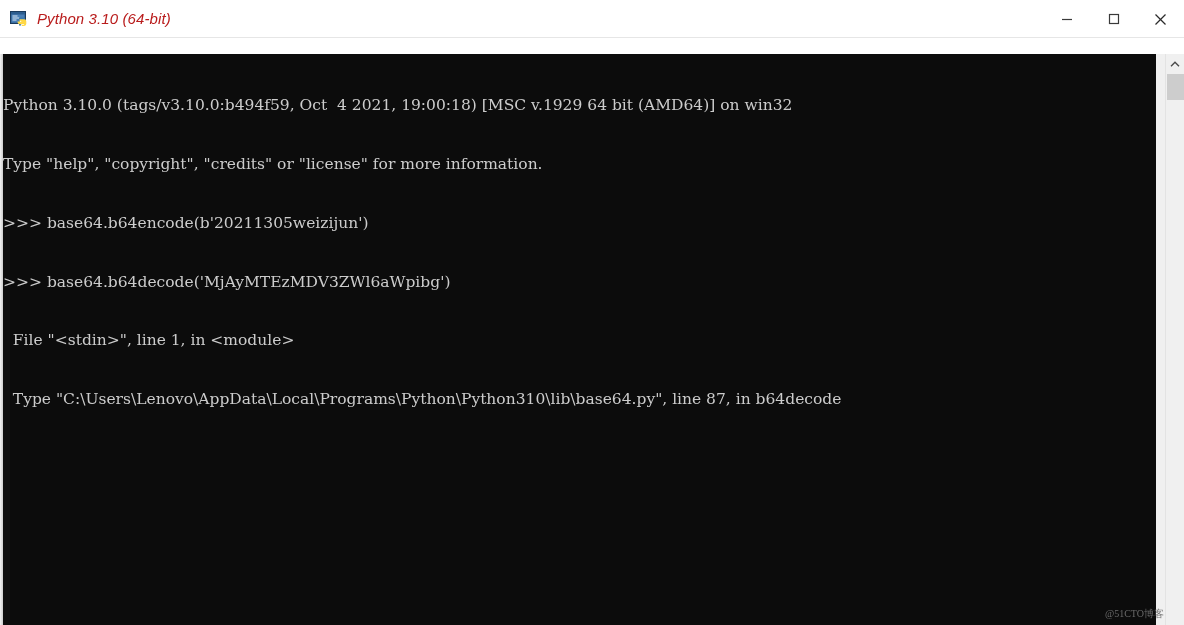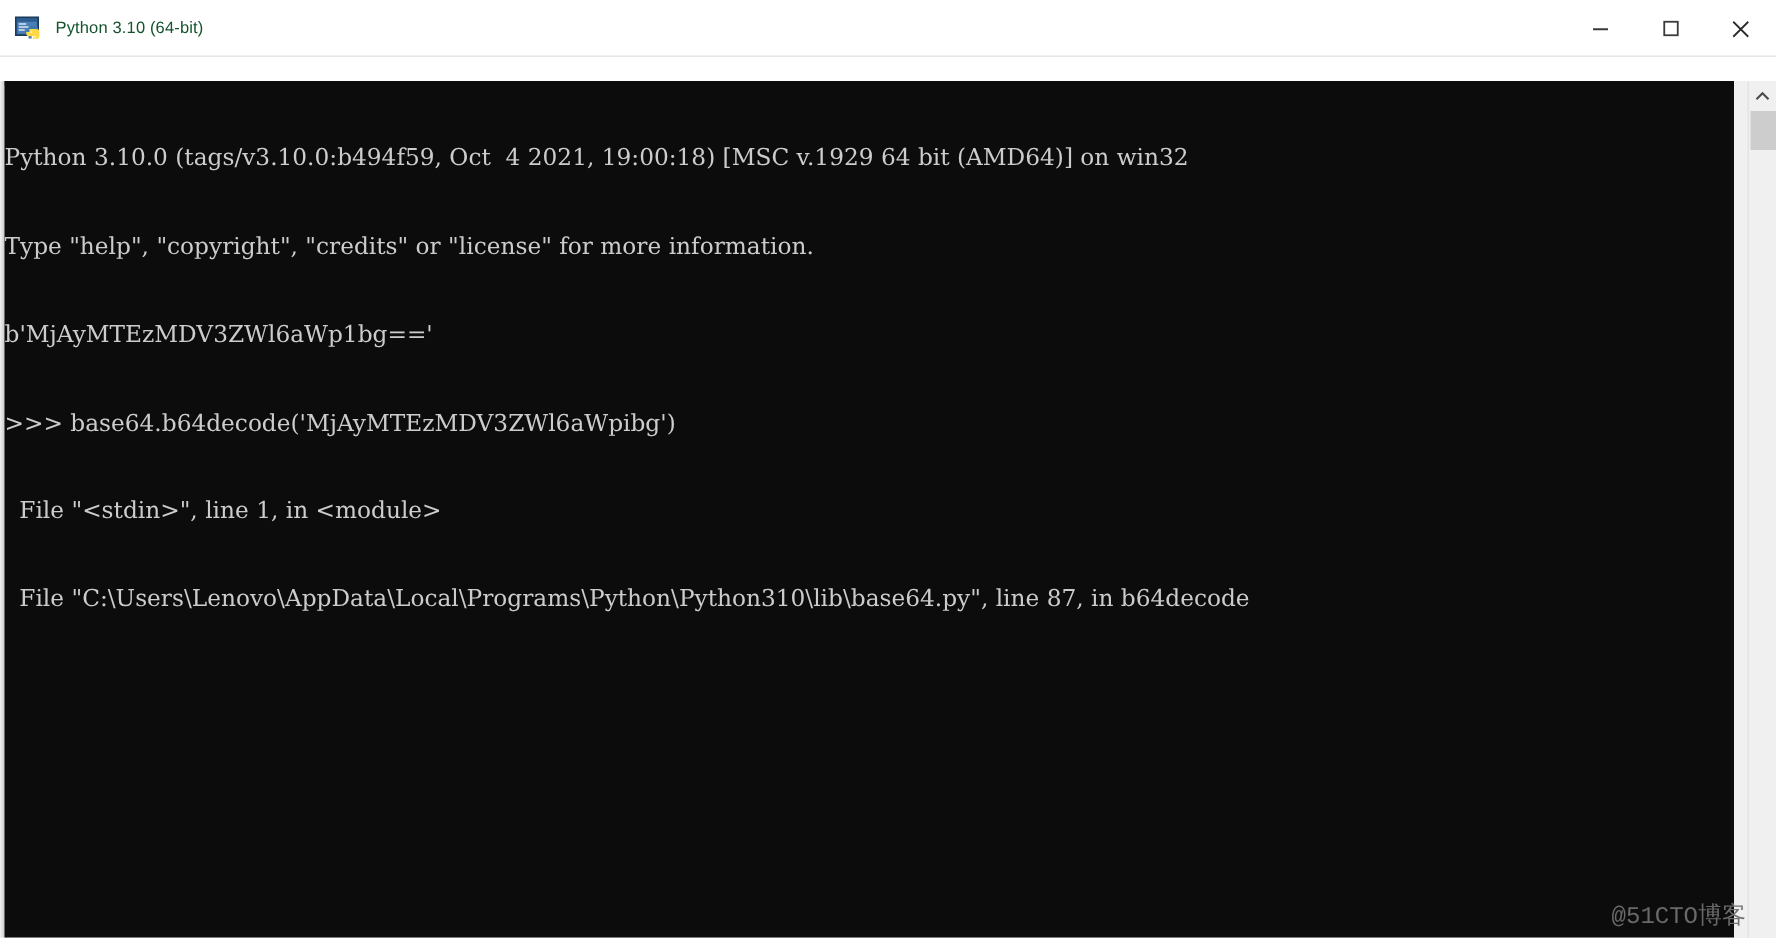--- a/index.html
+++ b/index.html
@@ -39,24 +39,25 @@
   .title-icon {
     width: 18px;
     height: 18px;
     margin-left: 10px;
     margin-right: 9px;
     flex: none;
     position: relative;
   }
   .title-text {
     font-family: "Liberation Sans", sans-serif;
-    font-size: 11px;
-    color: #14532d;
+    font-size: 15px;
+    color: #b91c1c;
     letter-spacing: 0.1px;
     white-space: nowrap;
+    font-style: italic;
   }
   .win-controls {
     position: absolute;
     right: 0; top: 0;
     height: 38px;
     display: flex;
   }
   .win-btn {
     width: 47px;
     height: 38px;
@@ -156,22 +157,22 @@
     width:1165px;
     height:1px;
     background:#d8d8d8;
   }
 
   
   .watermark {
     position: absolute;
     right: 20px;
     bottom: 4px;
-    font-family: Liberation Mono, monospace;
-    font-size: 16px;
+    font-family: Liberation Serif, serif;
+    font-size: 10px;
     color: #6e6e6e;
     white-space: nowrap;
     opacity: 0.95;
   }
 </style>
 </head>
 <body>
 
 <div class="window">
 
@@ -212,24 +213,24 @@
 
   <div class="console-outer">
     <div class="console-left-edge"></div>
     <div class="bottom-hairline"></div>
 
     <div class="console">
       <div class="console-top-strip"></div>
       <div class="term">
         <div class="line">Python 3.10.0 (tags/v3.10.0:b494f59, Oct  4 2021, 19:00:18) [MSC v.1929 64 bit (AMD64)] on win32</div>
         <div class="line">Type "help", "copyright", "credits" or "license" for more information.</div>
-        <div class="line">b'MjAyMTEzMDV3ZWl6aWp1bg=='</div>
+        <div class="line">&gt;&gt;&gt; base64.b64encode(b'20211305weizijun')</div>
         <div class="line">&gt;&gt;&gt; base64.b64decode('MjAyMTEzMDV3ZWl6aWpibg')</div>
         <div class="line">  File "&lt;stdin&gt;", line 1, in &lt;module&gt;</div>
-        <div class="line">  File "C:\Users\Lenovo\AppData\Local\Programs\Python\Python310\lib\base64.py", line 87, in b64decode</div>
+        <div class="line">  Type "C:\Users\Lenovo\AppData\Local\Programs\Python\Python310\lib\base64.py", line 87, in b64decode</div>
         
         
         
         
         
       </div>
     </div>
 
     <div class="scrollbar">
       <div class="sb-arrow up">

